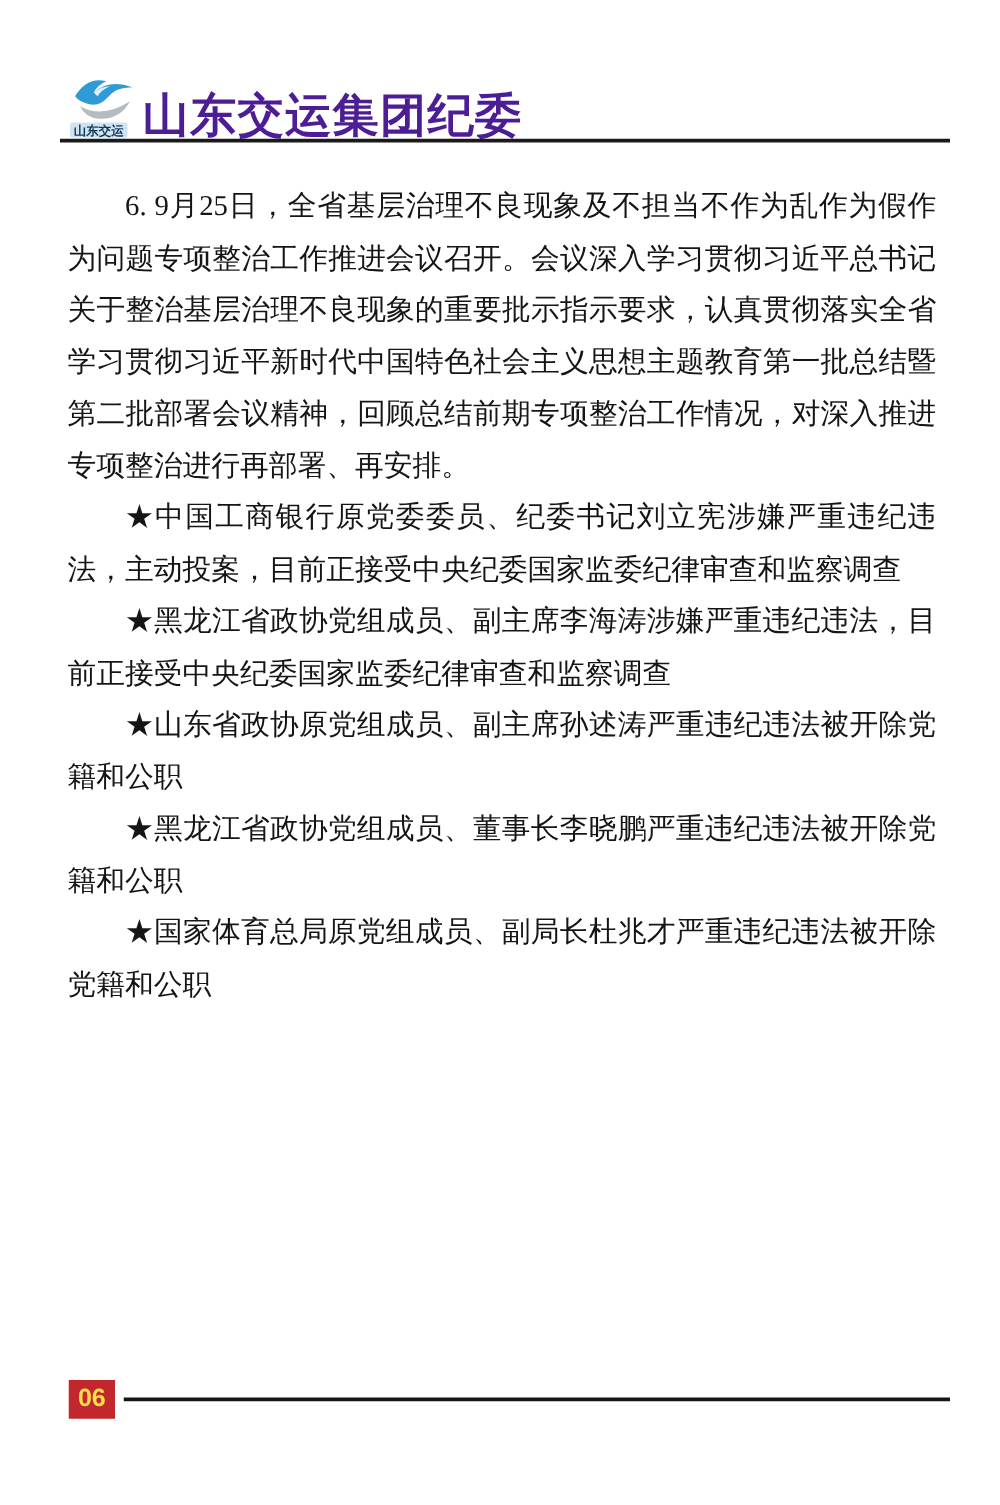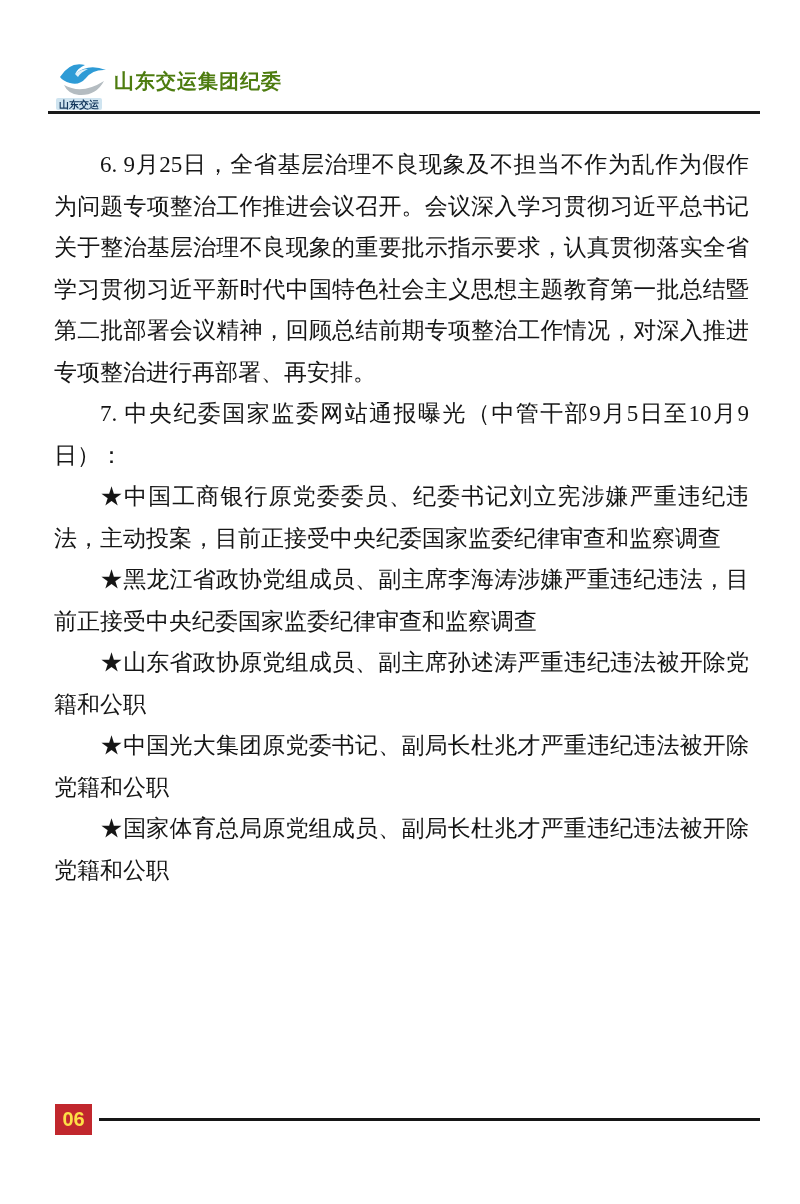--- a/index.html
+++ b/index.html
@@ -19,23 +19,23 @@
 
   
   .header-logo {
     position: absolute; top: 56px; left: 55px;
     width: 56px; height: 56px;
   }
   .page-title {
     position: absolute; top: 68px; left: 114px;
     font-family: "Liberation Sans", "DejaVu Sans", sans-serif;
     font-weight: bold;
-    font-size: 20px;
+    font-size: 37px;
     letter-spacing: 1px;
-    color: #4d7c0f;
+    color: #4c1d95;
     white-space: nowrap;
   }
   .header-divider {
     position: absolute; top: 111px; left: 48px;
     width: 712px; height: 3px;
     background: #1a1a1a;
   }
 
   
   .doc-body {
@@ -89,25 +89,24 @@
       <rect x="1" y="42" width="46" height="12" rx="2" fill="#cfe4f0"></rect>
       <text x="24" y="52" text-anchor="middle" font-size="10" font-weight="bold" fill="#13375c" font-family="Liberation Sans, DejaVu Sans, sans-serif">山东交运</text>
     </svg>
   </div>
 
   <div class="page-title">山东交运集团纪委</div>
   <div class="header-divider"></div>
 
   <div class="doc-body">
     <p class="para">6. 9月25日，全省基层治理不良现象及不担当不作为乱作为假作为问题专项整治工作推进会议召开。会议深入学习贯彻习近平总书记关于整治基层治理不良现象的重要批示指示要求，认真贯彻落实全省学习贯彻习近平新时代中国特色社会主义思想主题教育第一批总结暨第二批部署会议精神，回顾总结前期专项整治工作情况，对深入推进专项整治进行再部署、再安排。</p>
-    <p class="para">7. 中央纪委国家监委网站通报曝光（中管干部9月5日至10月9日）：</p>
     <p class="para">★中国工商银行原党委委员、纪委书记刘立宪涉嫌严重违纪违法，主动投案，目前正接受中央纪委国家监委纪律审查和监察调查</p>
     <p class="para">★黑龙江省政协党组成员、副主席李海涛涉嫌严重违纪违法，目前正接受中央纪委国家监委纪律审查和监察调查</p>
     <p class="para">★山东省政协原党组成员、副主席孙述涛严重违纪违法被开除党籍和公职</p>
-    <p class="para">★中国光大集团原党委书记、副局长杜兆才严重违纪违法被开除党籍和公职</p>
+    <p class="para">★黑龙江省政协党组成员、董事长李晓鹏严重违纪违法被开除党籍和公职</p>
     <p class="para">★国家体育总局原党组成员、副局长杜兆才严重违纪违法被开除党籍和公职</p>
   </div>
 
   <div class="footer">
     <div class="page-num-box">06</div>
     <div class="footer-line"></div>
   </div>
 
 </div>
 

